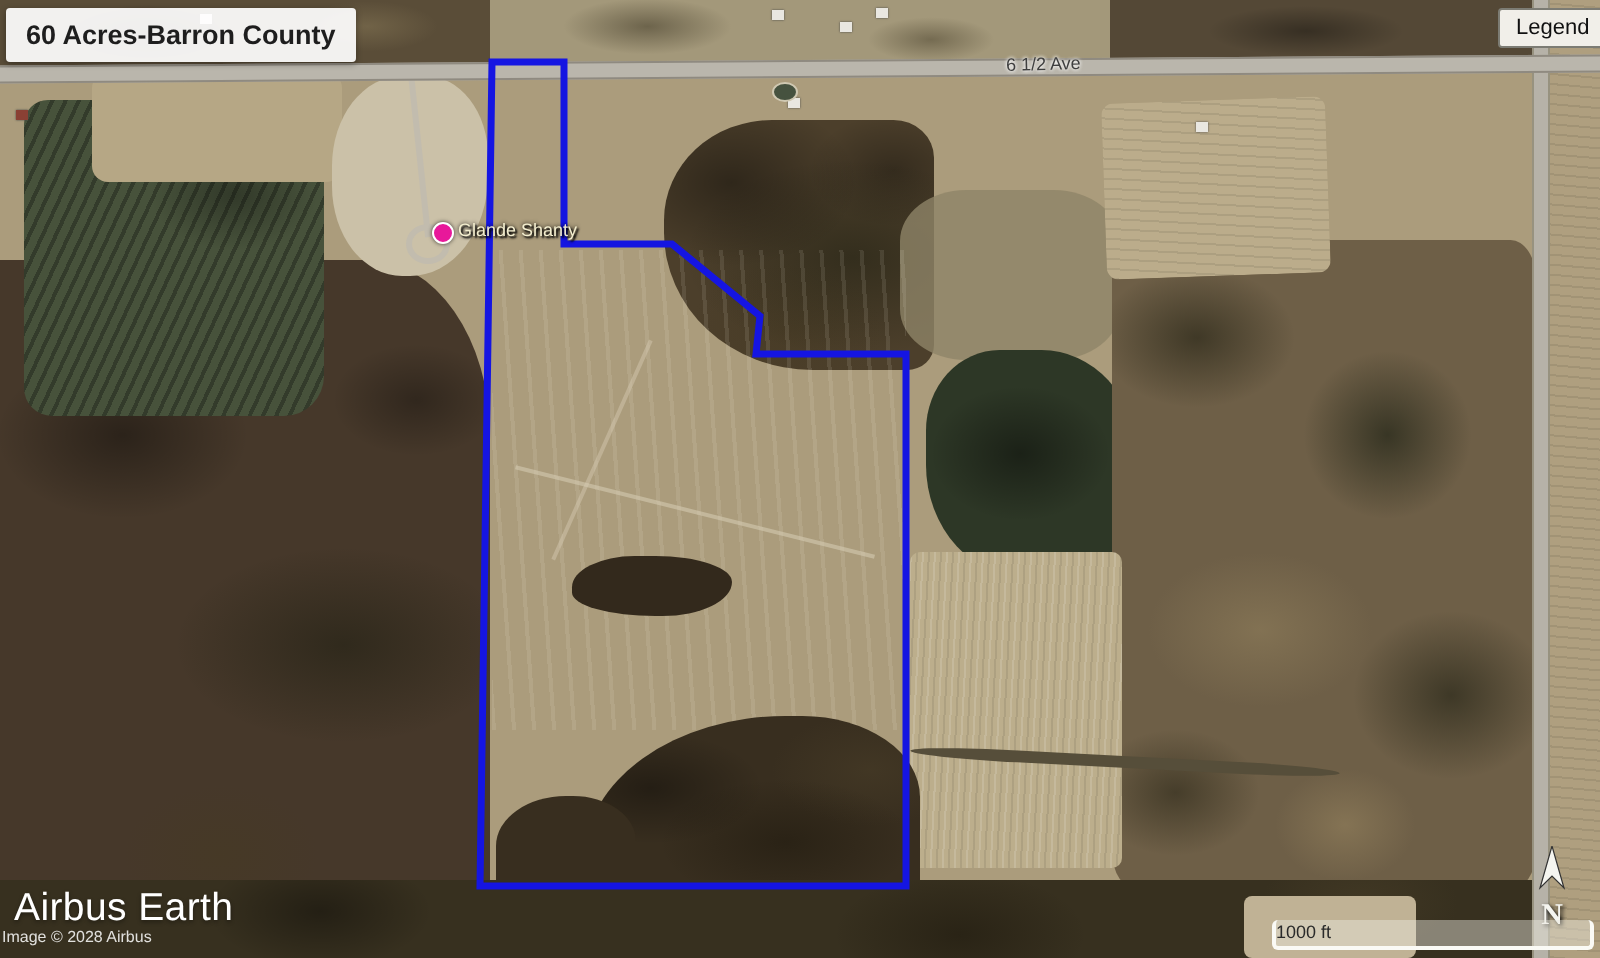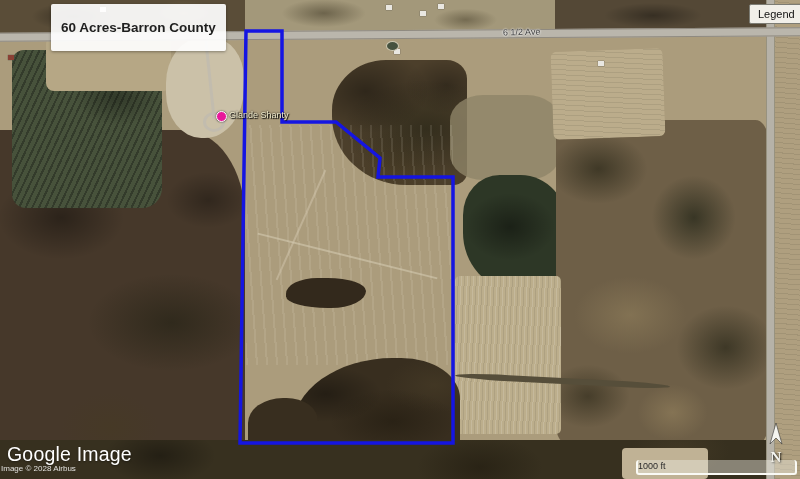--- a/index.html
+++ b/index.html
@@ -29,22 +29,22 @@
     background-image:repeating-linear-gradient(115deg, rgba(0,0,0,.28) 0 2px, transparent 2px 6px),
       radial-gradient(ellipse 60px 40px at 70% 30%, rgba(0,0,0,.3), transparent 70%);}
   .furrows-v{background-image:repeating-linear-gradient(93deg, rgba(255,255,255,.14) 0 1px, transparent 1px 6px),
       repeating-linear-gradient(93deg, rgba(0,0,0,.08) 3px 4px, transparent 4px 9px);}
   .furrows-h{background-image:repeating-linear-gradient(5deg, rgba(0,0,0,.08) 0 1px, transparent 1px 5px);}
   .bld{position:absolute;width:6px;height:5px;background:#e9e7e1;box-shadow:0 0 1px #444;}
   .road{background:#bab6ac;border-top:1px solid #8f8a80;border-bottom:1px solid #8f8a80;}
 
   
   #title-box{left:3px;top:4px;background:rgba(255,255,255,.92);color:#1e1e1e;
-    font-size:13.5px;font-weight:bold;padding:16px 10px;border-radius:2px;
-    box-shadow:0 1px 3px rgba(0,0,0,.35);margin-left:48px;}
+    font-size:13.5px;font-weight:bold;padding:6px 10px;border-radius:2px;
+    box-shadow:0 1px 3px rgba(0,0,0,.35);}
   #legend-btn{left:749px;top:4px;background:#f1efe9;border:1px solid #7c7c74;color:#111;
     font-size:11px;padding:3px 8px;border-radius:2px;cursor:pointer;}
   #road-label{left:503px;top:27px;font-size:9px;color:#3f3f3f;transform:rotate(-1.5deg);
     text-shadow:0 0 2px rgba(255,255,255,.95),0 0 2px rgba(255,255,255,.9);}
   #pin{left:216px;top:111px;width:9px;height:9px;border-radius:50%;border:1px solid #fff;
     box-shadow:0 0 2px rgba(0,0,0,.7);}
   #pin-label{left:229px;top:110px;font-size:9px;color:#f3eecf;
     text-shadow:1px 1px 1px #000,0 0 2px #000;}
   #ge-logo{left:7px;top:443px;font-size:19.5px;color:#fff;letter-spacing:.2px;
     text-shadow:0 1px 2px rgba(0,0,0,.4);}
@@ -110,21 +110,21 @@
     <polygon fill="none" stroke-width="3.5" stroke-linejoin="miter" points="246,31 282,31 282,122 336,122 380,158 378,177 453,177 453,443 240,443" stroke="#1515e2"></polygon>
   </svg>
 
   <div class="abs" id="road-label">6 1/2 Ave</div>
   <div class="abs" id="pin" style="background:#e8189a;"></div>
   <div class="abs" id="pin-label">Glande Shanty</div>
 
   <div class="abs" id="title-box">60 Acres-Barron County</div>
   <button class="abs" id="legend-btn">Legend</button>
 
-  <div class="abs" id="ge-logo">Google Image</div>
+  <div class="abs" id="ge-logo">Airbus Earth</div>
   <div class="abs" id="attrib">Image © 2028 Airbus</div>
 
   <div class="abs" id="compass">
     <svg width="26" height="24" viewBox="0 0 26 24">
       <polygon points="13,0 19,21 13,15 7,21" fill="#f5f5f0" stroke="#333" stroke-width="0.6"></polygon>
     </svg>
     <div class="n">N</div>
   </div>
 
   <div class="abs" id="scalebar">

